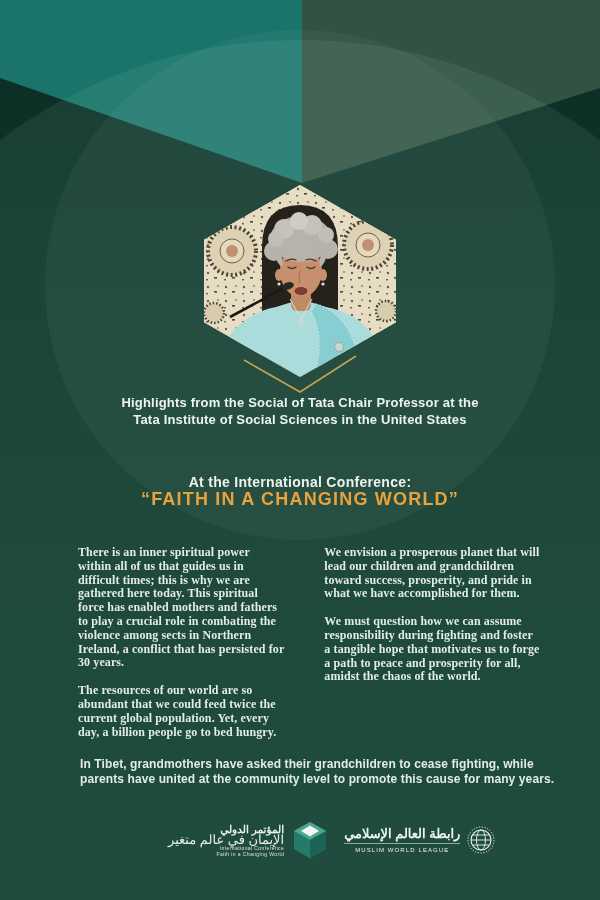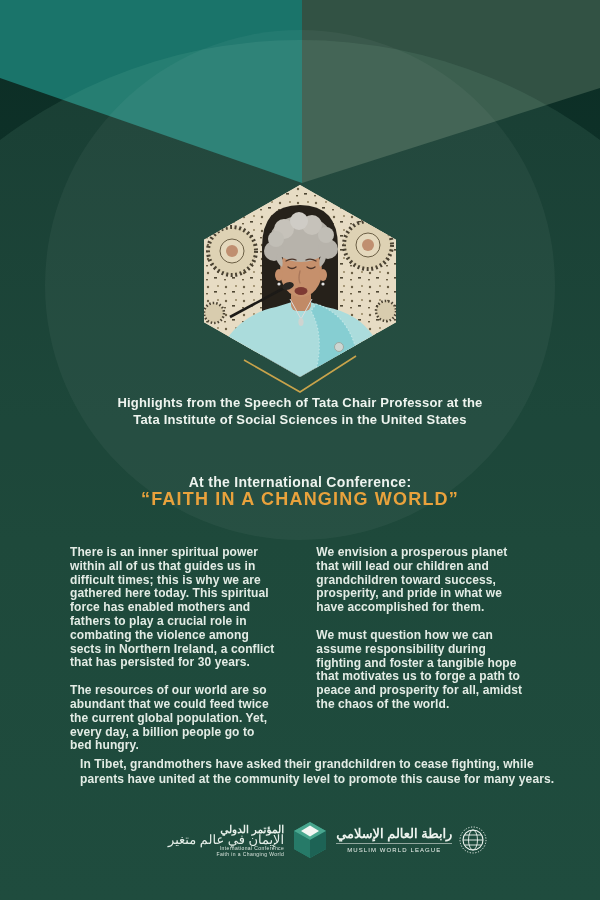--- a/index.html
+++ b/index.html
@@ -25,28 +25,28 @@
     color:#48c4ae;font-size:26px;font-weight:bold;letter-spacing:.6px;
   }
   .conf-label{
     position:absolute;top:474px;left:0;width:600px;text-align:center;
     color:#edf3ee;font-size:14px;letter-spacing:.3px;font-weight:bold;
   }
   .conf-title{
     position:absolute;top:489px;left:0;width:600px;margin:0;text-align:center;
     color:#e9a23c;font-size:18px;font-weight:bold;letter-spacing:1.2px;
   }
-  .columns{position:absolute;top:546px;left:70px;width:462px;display:flex;}
+  .columns{position:absolute;top:546px;left:78px;width:462px;display:flex;font-family:Liberation Serif, serif;}
   .col{width:222px;}
   .col.right{width:232px;margin-left:40px;}
   .col p,.closing{
     margin:0 0 14px 0;color:#e3ece5;font-size:12px;line-height:13.8px;letter-spacing:.1px;font-weight:bold;
   }
   .closing{position:absolute;top:757px;left:80px;width:478px;line-height:14.6px;}
-  .footer{position:absolute;top:820px;left:168px;display:flex;align-items:center;gap:8px;}
+  .footer{position:absolute;top:820px;left:168px;display:flex;align-items:center;gap:16px;}
   .conf-logo{display:flex;align-items:center;gap:8px;}
   .conf-text{text-align:right;color:#e6efe9;}
   .conf-ar1{font-size:10.5px;font-weight:bold;line-height:11px;}
   .conf-ar2{font-size:13px;line-height:10px;}
   .conf-en{font-size:5px;letter-spacing:.4px;line-height:6px;color:#d9e4dd;}
   .mwl-logo{display:flex;align-items:center;gap:7px;}
   .mwl-text{text-align:center;color:#eef4ef;}
   .mwl-ar{font-size:13px;font-weight:bold;line-height:14px;}
   .mwl-en{font-size:6px;letter-spacing:1.1px;line-height:8px;border-top:1px solid rgba(238,244,239,.55);padding-top:2px;margin-top:2px;}
 </style>
@@ -135,21 +135,21 @@
         <ellipse cx="84" cy="101" rx="6" ry="3.6" fill="#2a2723" transform="rotate(-18 84 101)"></ellipse>
       </g>
     </svg>
   </div>
 
   <svg class="chevron" width="120" height="44" viewBox="0 0 120 44">
     <polyline points="4,8 60,40 116,4" fill="none" stroke="#c8a34b" stroke-width="1.6"></polyline>
   </svg>
 
   <div class="kicker">
-    <div>Highlights from the Speech of Tata Chair Professor at the</div>
+    <div>Highlights from the Social of Tata Chair Professor at the</div>
     <div>Tata Institute of Social Sciences in the United States</div>
   </div>
 
 
   <div class="conf-label">At the International Conference:</div>
   <h2 class="conf-title">“FAITH IN A CHANGING WORLD”</h2>
 
   <div class="columns">
     <div class="col">
       <p>There is an inner spiritual power within all of us that guides us in difficult times; this is why we are gathered here today. This spiritual force has enabled mothers and fathers to play a crucial role in combating the violence among sects in Northern Ireland, a conflict that has persisted for 30 years.</p>

